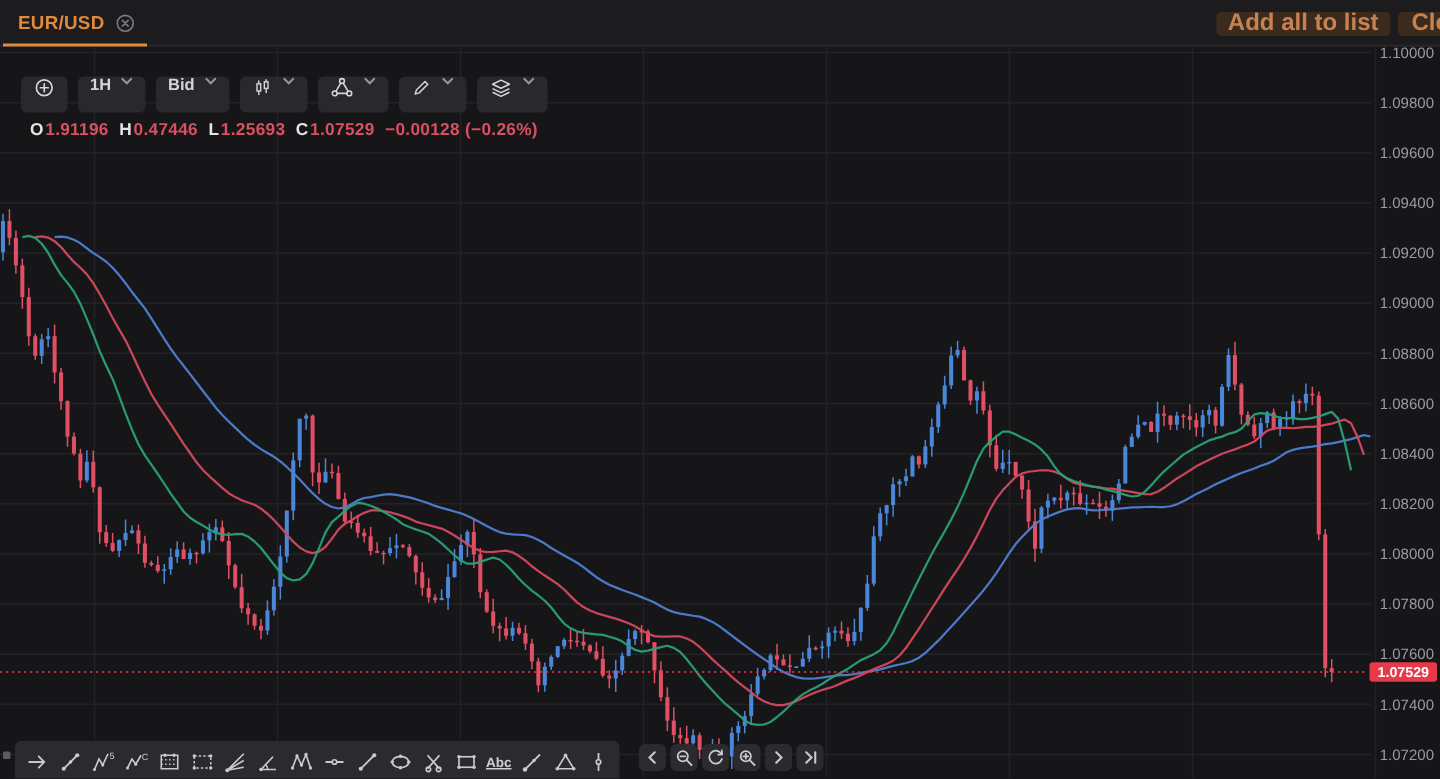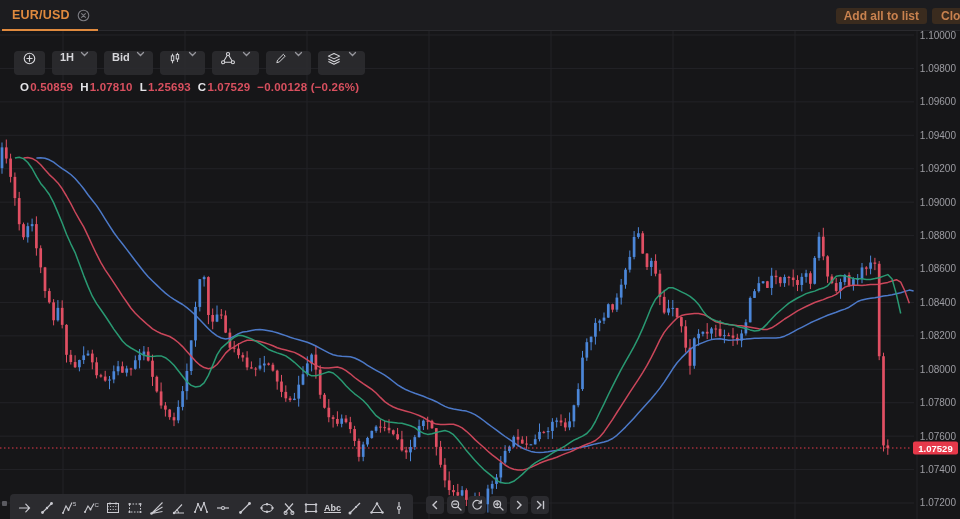--- a/index.html
+++ b/index.html
@@ -7,21 +7,21 @@
   body{width:960px;height:519px;background:#17171a;font-family:"Liberation Sans",sans-serif;
        overflow:hidden;position:relative;color:#ddd}
 
   
   #tabbar{position:absolute;top:0;left:0;right:0;height:31px;background:#1c1c1f;
           border-bottom:1px solid #2a2a2e;display:flex;z-index:10}
   .tab{position:relative;height:100%;display:flex;align-items:center;gap:7px;padding:0 12px;cursor:pointer}
   .tab::after{content:"";position:absolute;left:2px;right:4px;bottom:-1px;height:2px;background:#e08a3e}
   .tab .tlabel{color:#e08a3e;font-weight:bold;font-size:12.5px;letter-spacing:.2px}
   .hdr-btn{position:absolute;top:8px;height:16px;background:#3a2b1e;border:none;border-radius:3px;
-           color:#c9824f;font-size:12px;font-weight:bold;padding:0 8px;cursor:pointer;
+           color:#c9824f;font-size:16px;font-weight:bold;padding:0 8px;cursor:pointer;
            font-family:inherit;display:flex;align-items:center;white-space:nowrap}
   #add-all{right:33px}
   #close-all{left:932px;width:64px;padding-left:9px}
 
   
   #chart-area{position:absolute;top:31px;left:0;width:960px;height:488px}
   #chart{position:absolute;left:0;top:0}
 
   
   #main-toolbar{position:absolute;left:14px;top:20px;display:flex;gap:7px;z-index:5}
@@ -591,23 +591,23 @@
         <path d="M2 11.2l6 2.9 6-2.9" fill="none" stroke="#d6d6da" stroke-width="1.1" stroke-linejoin="round"></path>
       </svg>
       <svg class="chev" width="9" height="6" viewBox="0 0 9 6">
         <path d="M1.5 1.5L4.5 4.5L7.5 1.5" fill="none" stroke="#96969c" stroke-width="1.3" stroke-linecap="round"></path>
       </svg>
     </button>
   </div>
 
   <div id="legend-ohlc">
     <span class="lbl">O</span>
-    <span class="val">0.50859</span>
+    <span class="val">1.91196</span>
     <span class="lbl">H</span>
-    <span class="val">1.07810</span>
+    <span class="val">0.47446</span>
     <span class="lbl">L</span>
     <span class="val">1.25693</span>
     <span class="lbl">C</span>
     <span class="val">1.07529</span>
     <span class="val">−0.00128 (−0.26%)</span>
   </div>
 
 
 
   <div id="toolbar-handle"></div>

